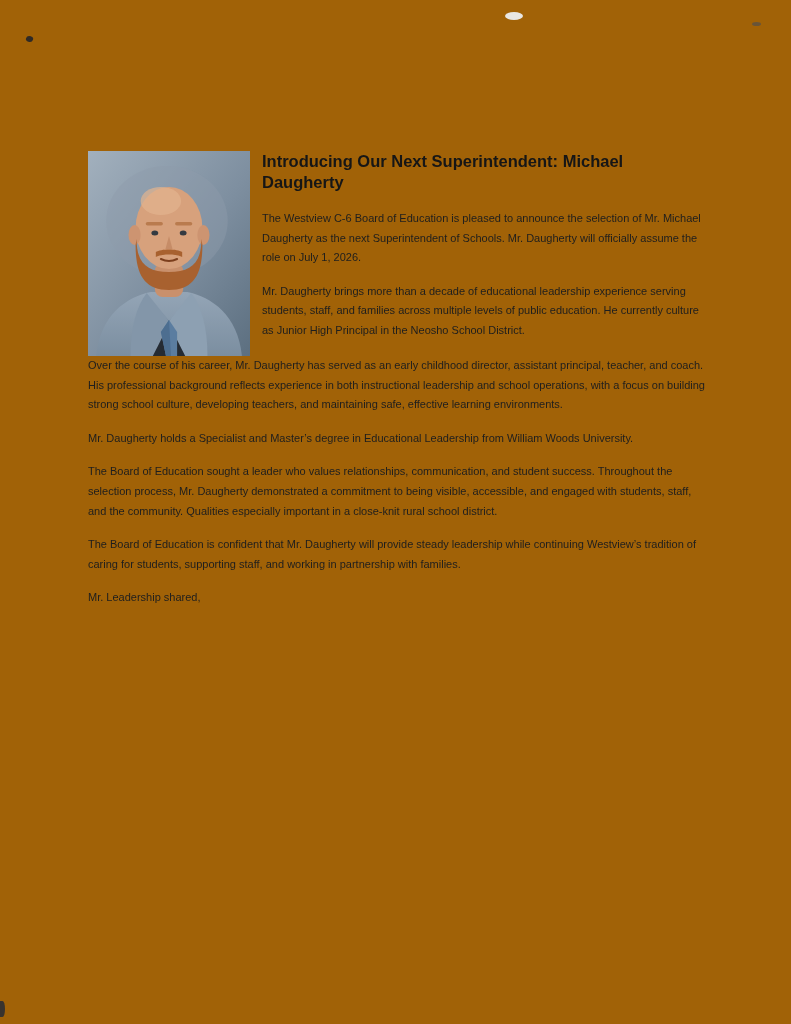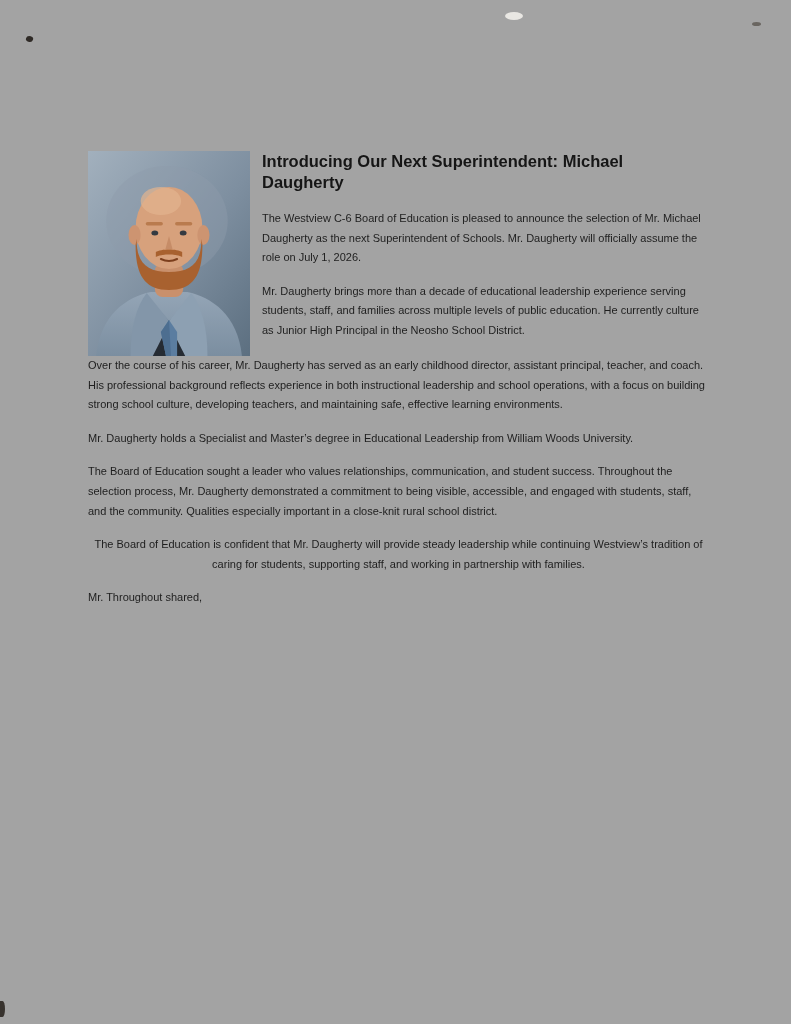--- a/index.html
+++ b/index.html
@@ -4,21 +4,21 @@
 <style>
   html, body {
     margin: 0;
     padding: 0;
     background: #ffffff;
   }
   .page {
     position: relative;
     width: 791px;
     height: 1024px;
-    background: #a3a3a3;
+    background: #a16207;
     overflow: hidden;
     font-family: "Liberation Sans", "DejaVu Sans", sans-serif;
     color: #1e1e1e;
   }
   .content {
     position: absolute;
     left: 88px;
     top: 151px;
     width: 621px;
   }
@@ -43,21 +43,21 @@
     font-weight: bold;
     margin: 0 0 17px 0;
     color: #161616;
   }
   p.para {
     font-size: 11px;
     line-height: 19.6px;
     margin: 0 0 14px 0;
   }
   .first-full { margin-top: 11px; }
-  .extra-gap { margin-top: 20px; text-align: center; }
+  .extra-gap { margin-top: 20px; }
   .quote-para {
     margin-left: 42px !important;
     width: 566px;
   }
   
   .scan-mark {
     position: absolute;
     pointer-events: none;
   }
   .mark-tl {
@@ -151,18 +151,18 @@
     </div>
 
     <p class="para first-full">Over the course of his career, Mr. Daugherty has served as an early childhood director, assistant principal, teacher, and coach. His professional background reflects experience in both instructional leadership and school operations, with a focus on building strong school culture, developing teachers, and maintaining safe, effective learning environments.</p>
 
     <p class="para">Mr. Daugherty holds a Specialist and Master’s degree in Educational Leadership from William Woods University.</p>
 
     <p class="para">The Board of Education sought a leader who values relationships, communication, and student success. Throughout the selection process, Mr. Daugherty demonstrated a commitment to being visible, accessible, and engaged with students, staff, and the community. Qualities especially important in a close-knit rural school district.</p>
 
     <p class="para extra-gap">The Board of Education is confident that Mr. Daugherty will provide steady leadership while continuing Westview’s tradition of caring for students, supporting staff, and working in partnership with families.</p>
 
-    <p class="para">Mr. Throughout shared,</p>
+    <p class="para">Mr. Leadership shared,</p>
 
 
 
   </div>
 </div>
 
 </body></html>

